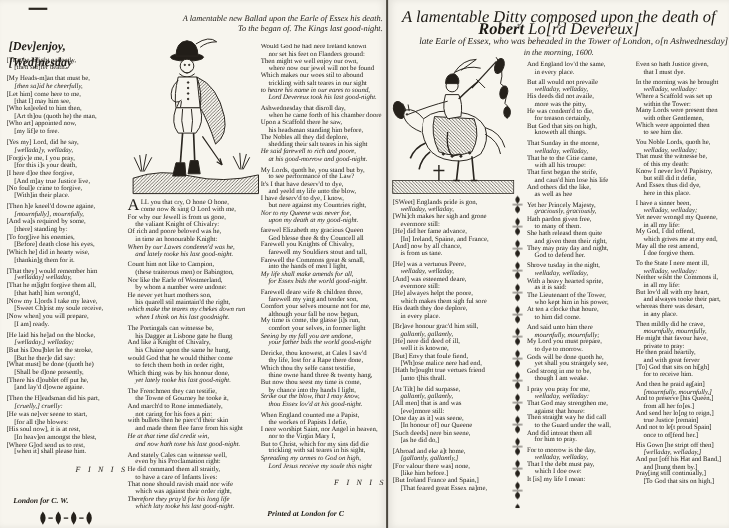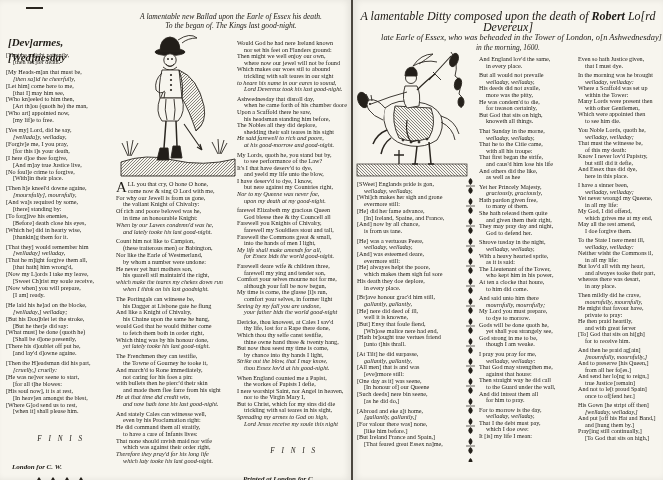--- a/index.html
+++ b/index.html
@@ -8,62 +8,62 @@
   .page{position:absolute;top:0;height:480px;background:#f7f5ee;}
   .page.left{left:0;width:351px;box-shadow:inset -3px 0 6px rgba(0,0,0,0.08);}
   .page.right{left:353px;width:310px;box-shadow:inset 3px 0 6px rgba(0,0,0,0.08);}
   .divider{position:absolute;left:351px;top:0;width:2px;height:480px;background:#4a463e;}
   .print-mark{position:absolute;left:26px;top:7px;width:17px;height:2px;background:#2a2620;}
 
   
   .lp-corner{position:absolute;left:8px;top:35px;font-weight:bold;font-style:italic;
              font-size:11px;line-height:15px;}
   
-  .lp-title{position:absolute;left:114px;top:13px;width:234px;text-align:center;
+  .lp-title{position:absolute;left:114px;top:13px;width:234px;text-align:right;
             font-style:italic;font-size:7.6px;line-height:8.6px;}
   .rp-title{position:absolute;left:0;top:11px;width:100%;text-align:center;font-style:italic;}
-  .rt1{font-size:12px;line-height:11px;}
+  .rt1{font-size:15px;line-height:11px;}
   .rt1 .bold{font-weight:bold;}
   .rt2{font-size:8.4px;line-height:9.6px;margin-left:27px;}
   .rt3{display:flex;font-size:7.4px;line-height:9px;flex-direction:column;}
   .rt3 span{flex:1;text-align:center;}
 
   
   .col{position:absolute;font-size:6.2px;overflow:hidden;}
   .c-l1{left:6px;top:52px;width:110px;line-height:6.9px;}
   .c-l2{left:116px;top:181px;width:121px;line-height:6.8px;}
   .c-l3{left:237px;top:40px;width:114px;line-height:6.6px;}
   .c-r1{left:4px;top:181px;width:107px;line-height:6.7px;}
   .c-r2{left:126px;top:56px;width:99px;line-height:6.6px;}
   .c-r3{left:225px;top:56px;width:85px;line-height:6.5px;font-size:6.1px;}
   .stanza{margin-bottom:3px;}
   .line{white-space:nowrap;}
   .line.ind{padding-left:7px;}
   .line.it{font-style:italic;}
   .dropcap{float:left;font-size:15px;line-height:12.5px;padding-right:1px;}
-  .finis{text-align:center;font-style:italic;font-size:7.2px;letter-spacing:2.5px;margin-top:21px;}
+  .finis{text-align:right;font-style:italic;font-size:7.2px;letter-spacing:2.5px;margin-top:9px;}
   .imprint{font-style:italic;font-size:7px;margin-top:21px;padding-left:6px;font-weight:bold;}
 
   
   .wc-left{position:absolute;left:118px;top:28px;}
   .wc-right{position:absolute;left:2px;top:46px;}
   .orn-strip{position:absolute;left:111px;top:176px;}
   .tail-orn{display:block;margin:5px auto 0 auto;}
   svg{display:block;}
 </style>
 </head>
 <body>
 
 <div class="sheet">
 
   <div class="page left">
     <div class="print-mark"></div>
 
     <div class="lp-corner">
-      <div>[Dev]armes,</div>
+      <div>[Dev]enjoy,</div>
       <div>[Wed]nesday</div>
     </div>
 
     <div class="lp-title">
       <div>A lamentable new Ballad upon the Earle of Essex his death.</div>
       <div>To the began of. The Kings last good-night.</div>
     </div>
 
     <svg class="wc-left" width="120" height="150" viewBox="0 0 120 150">
       <defs>

